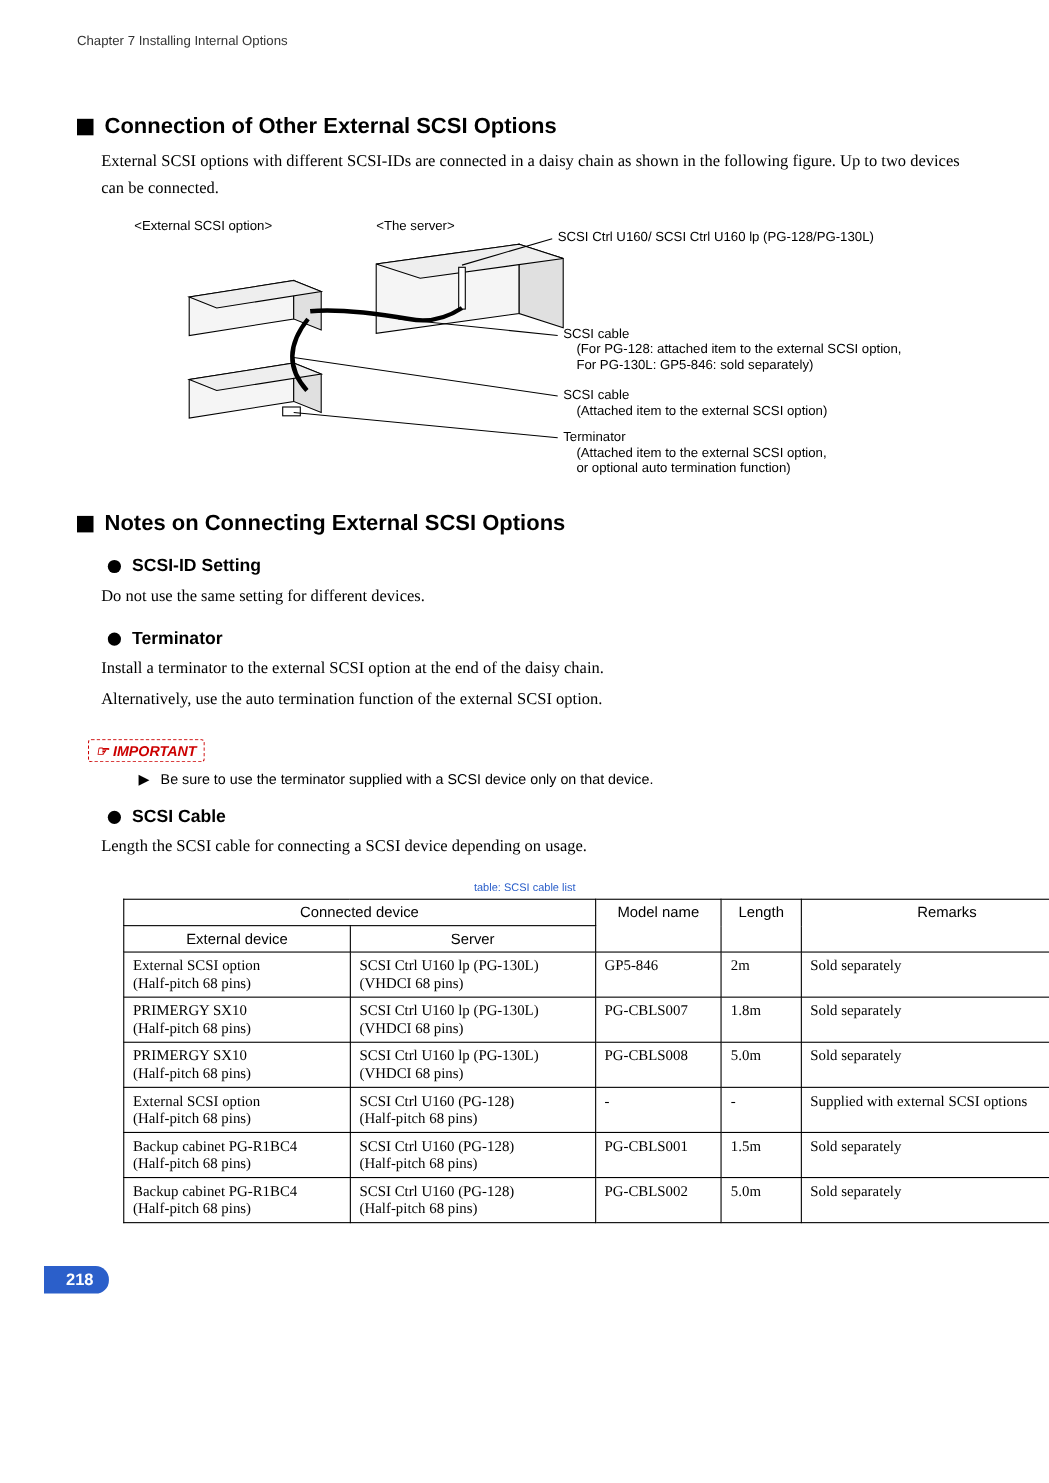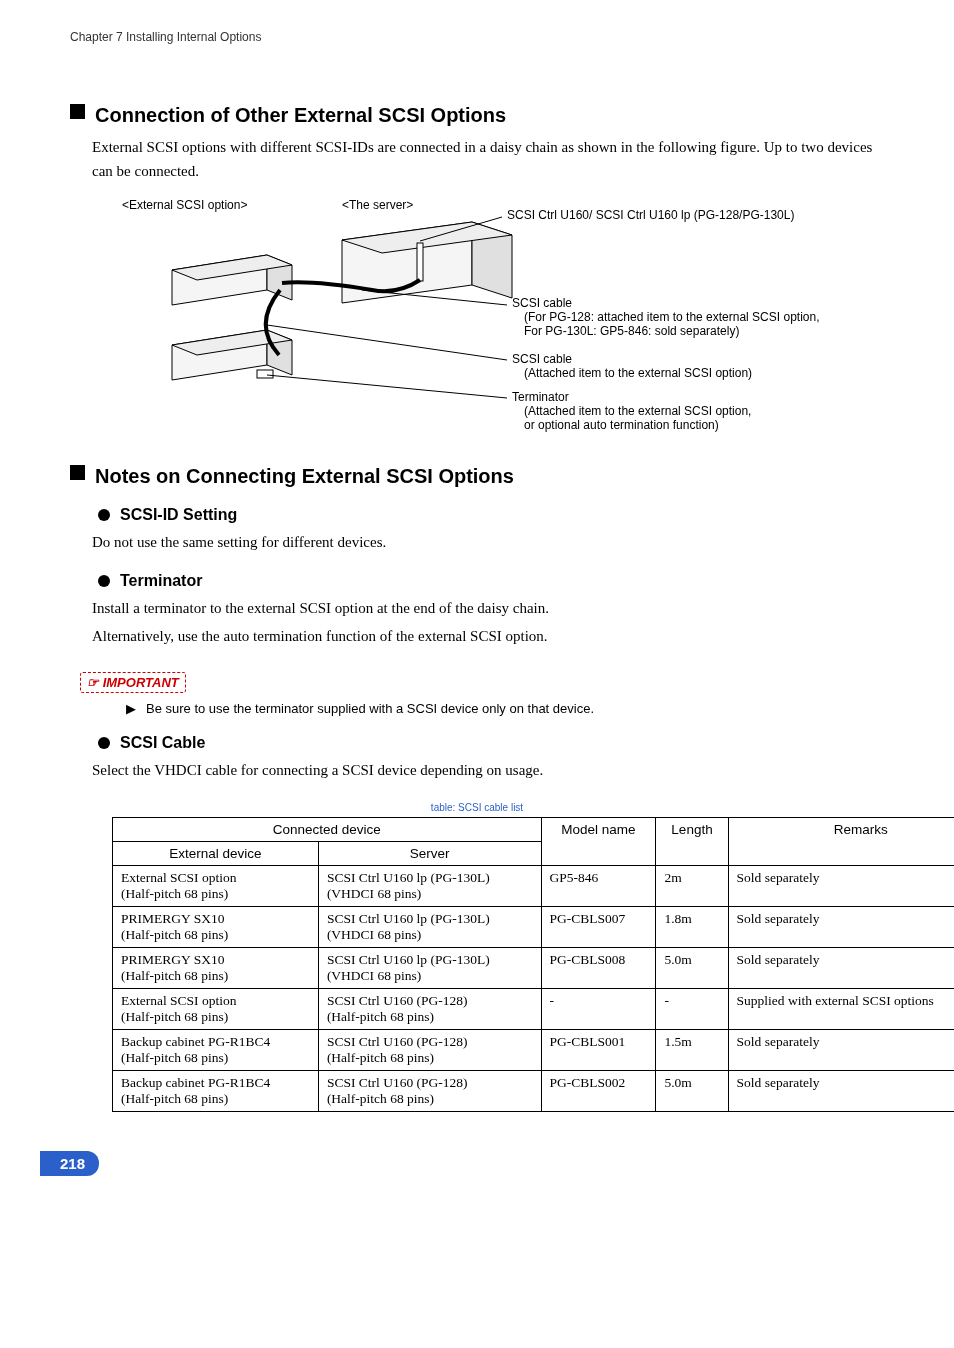--- a/index.html
+++ b/index.html
@@ -17,21 +17,21 @@
     font-size: 12px;
     color: #333;
     margin-bottom: 60px;
   }
   .sec-h1 {
     font-family: Arial, Helvetica, sans-serif;
     font-weight: bold;
     font-size: 20px;
     margin: 18px 0 8px 0;
     display: flex;
-    align-items: flex-start;
+    align-items: center;
     gap: 10px;
   }
   .sq-bullet {
     width: 15px; height: 15px; background: #000; display: inline-block;
   }
   .body-indent { margin-left: 22px; }
   .body-text { line-height: 1.6; margin-bottom: 4px; }
   .sec-h2 {
     font-family: Arial, Helvetica, sans-serif;
     font-weight: bold;
@@ -204,21 +204,21 @@
 </div>
 <div class="note-line">
   <span class="arrow-right">▶</span>
   <span>Be sure to use the terminator supplied with a SCSI device only on that device.</span>
 </div>
 
 <div class="sec-h2">
   <span class="circ-bullet"></span>
   <span>SCSI Cable</span>
 </div>
-<div class="body-indent body-text">Select the VHDCI cable for connecting a SCSI device depending on usage.</div>
+<div class="body-indent body-text">Length the SCSI cable for connecting a SCSI device depending on usage.</div>
 
 <div class="table-caption">table: SCSI cable list</div>
 
 <table class="cable">
   <thead>
     <tr>
       <th colspan="2">Connected device</th>
       <th rowspan="2">Model name</th>
       <th rowspan="2">Length</th>
       <th rowspan="2">Remarks</th>

